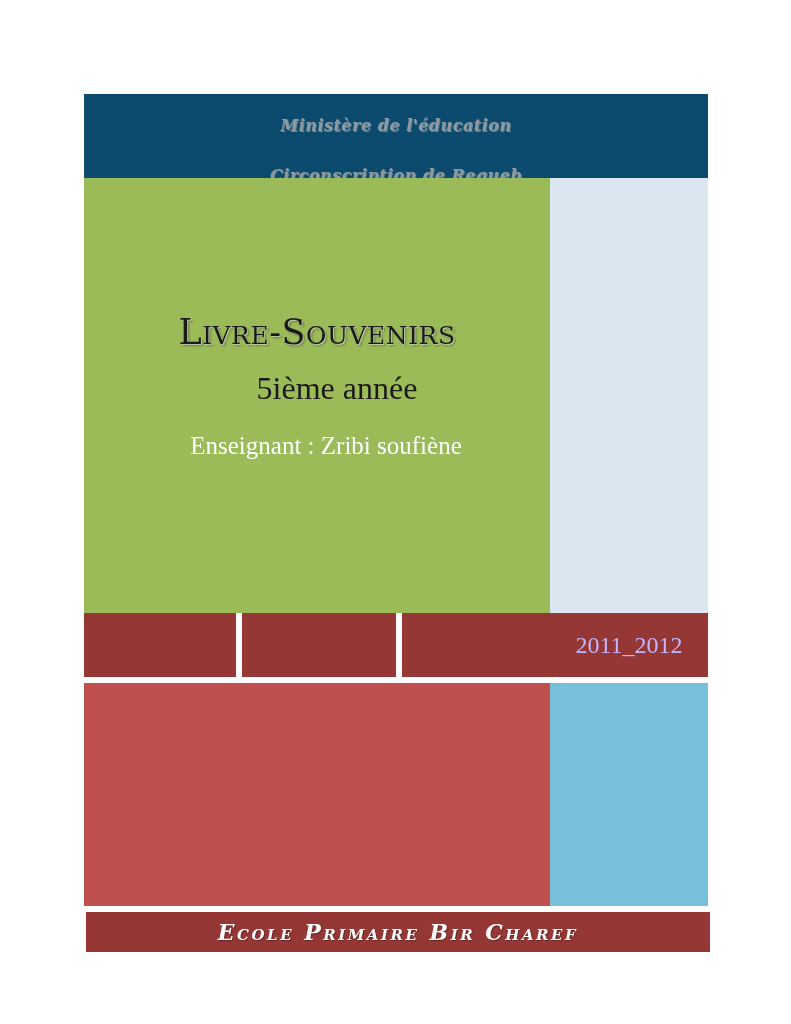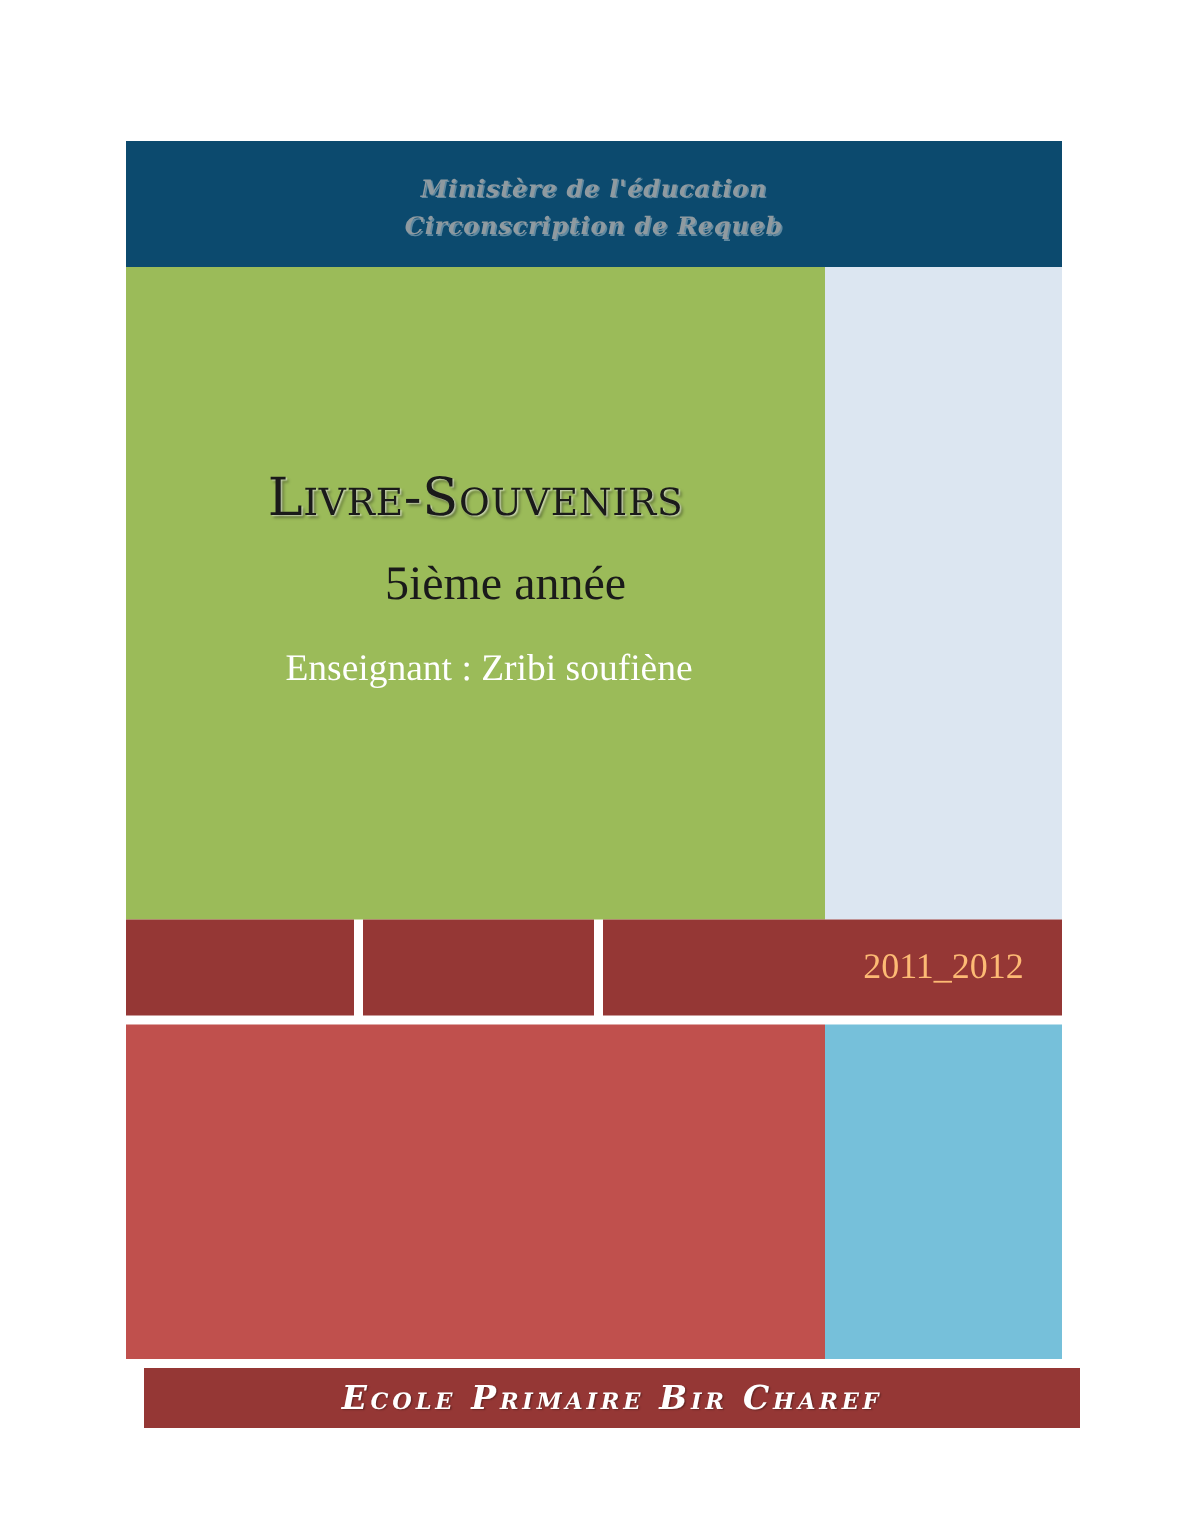--- a/index.html
+++ b/index.html
@@ -44,21 +44,21 @@
     text-align: center;
     color: #8f9aa0;
     font-family: "DejaVu Serif", serif;
     font-style: italic;
     font-weight: bold;
     font-size: 16px;
     letter-spacing: 0.5px;
     text-shadow: 1px 1px 0 rgba(255,255,255,0.35);
   }
   .header-line.l1 { margin-top: 22px; }
-  .header-line.l2 { margin-top: 6px; }
+  .header-line.l2 { margin-top: 31px; }
 
   
   .blue-col {
     position: absolute;
     left: 466px;
     top: 96px;
     width: 158px;
     height: 435px;
     background: #dce6f1;
   }
@@ -136,21 +136,21 @@
     position: absolute;
     left: 318px; top: 0;
     width: 148px; height: 64px;
     background: #953735;
   }
   .strip-year {
     position: absolute;
     left: 466px; top: 0;
     width: 158px; height: 64px;
     background: #953735;
-    color: #fdba74;
+    color: #c4b5fd;
     display: flex;
     align-items: center;
     justify-content: center;
     font-family: "Liberation Serif", serif;
     font-size: 24px;
   }
 
   
   .lower-red {
     position: absolute;
@@ -165,21 +165,21 @@
     left: 466px;
     top: 601px;
     width: 158px;
     height: 223px;
     background: #76c0da;
   }
 
   
   .footer-band {
     position: absolute;
-    left: 12px;
+    left: 2px;
     top: 830px;
     width: 624px;
     height: 40px;
     background: #953735;
     display: flex;
     align-items: center;
     justify-content: center;
   }
   .footer-text {
     color: #ffffff;

